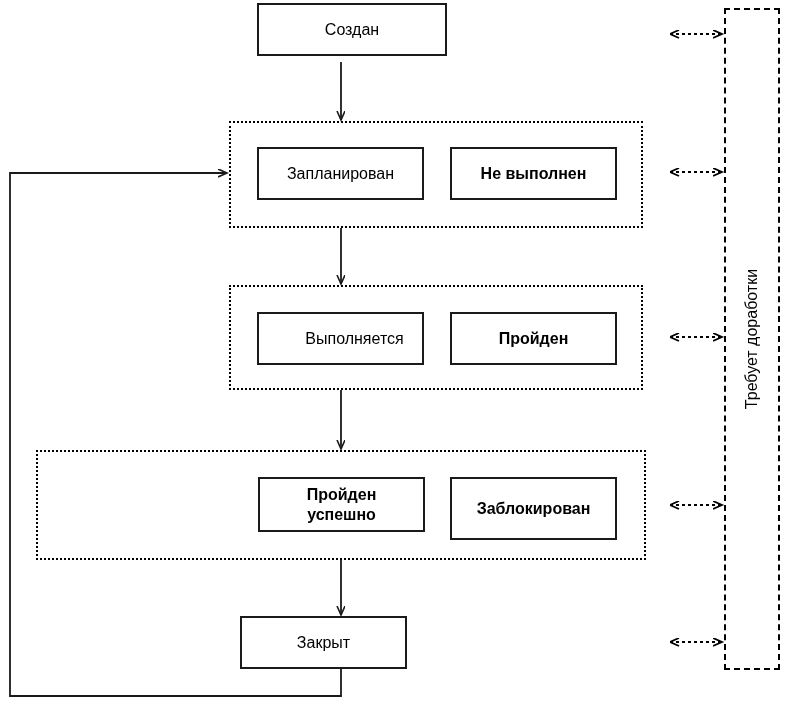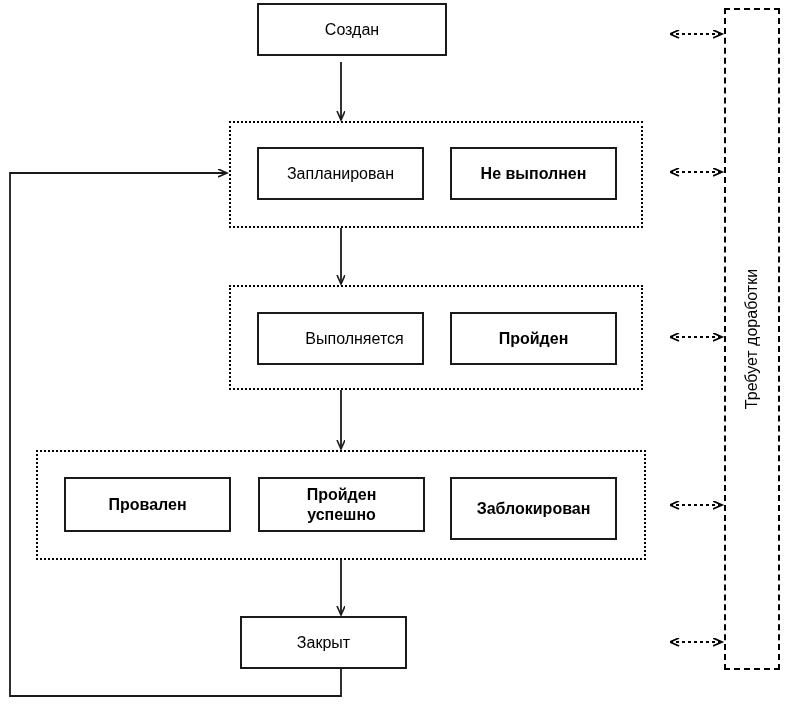--- a/index.html
+++ b/index.html
@@ -141,23 +141,20 @@
   </div>
 
   <div class="node" style="left:257px; top:312px; width:167px; height:53px;padding-left:28px;">
     <span class="lbl">Выполняется</span>
   </div>
 
   <div class="node bold" style="left:450px; top:312px; width:167px; height:53px;">
     <span class="lbl">Пройден</span>
   </div>
 
-  <div class="node bold" style="left:64px; top:477px; width:167px; height:55px;">
-    <span class="lbl">Провален</span>
-  </div>
 
   <div class="node bold" style="left:258px; top:477px; width:167px; height:55px;">
     <span class="lbl">Пройден
 успешно</span>
   </div>
 
   <div class="node bold" style="left:450px; top:477px; width:167px; height:63px;">
     <span class="lbl">Заблокирован</span>
   </div>
 

